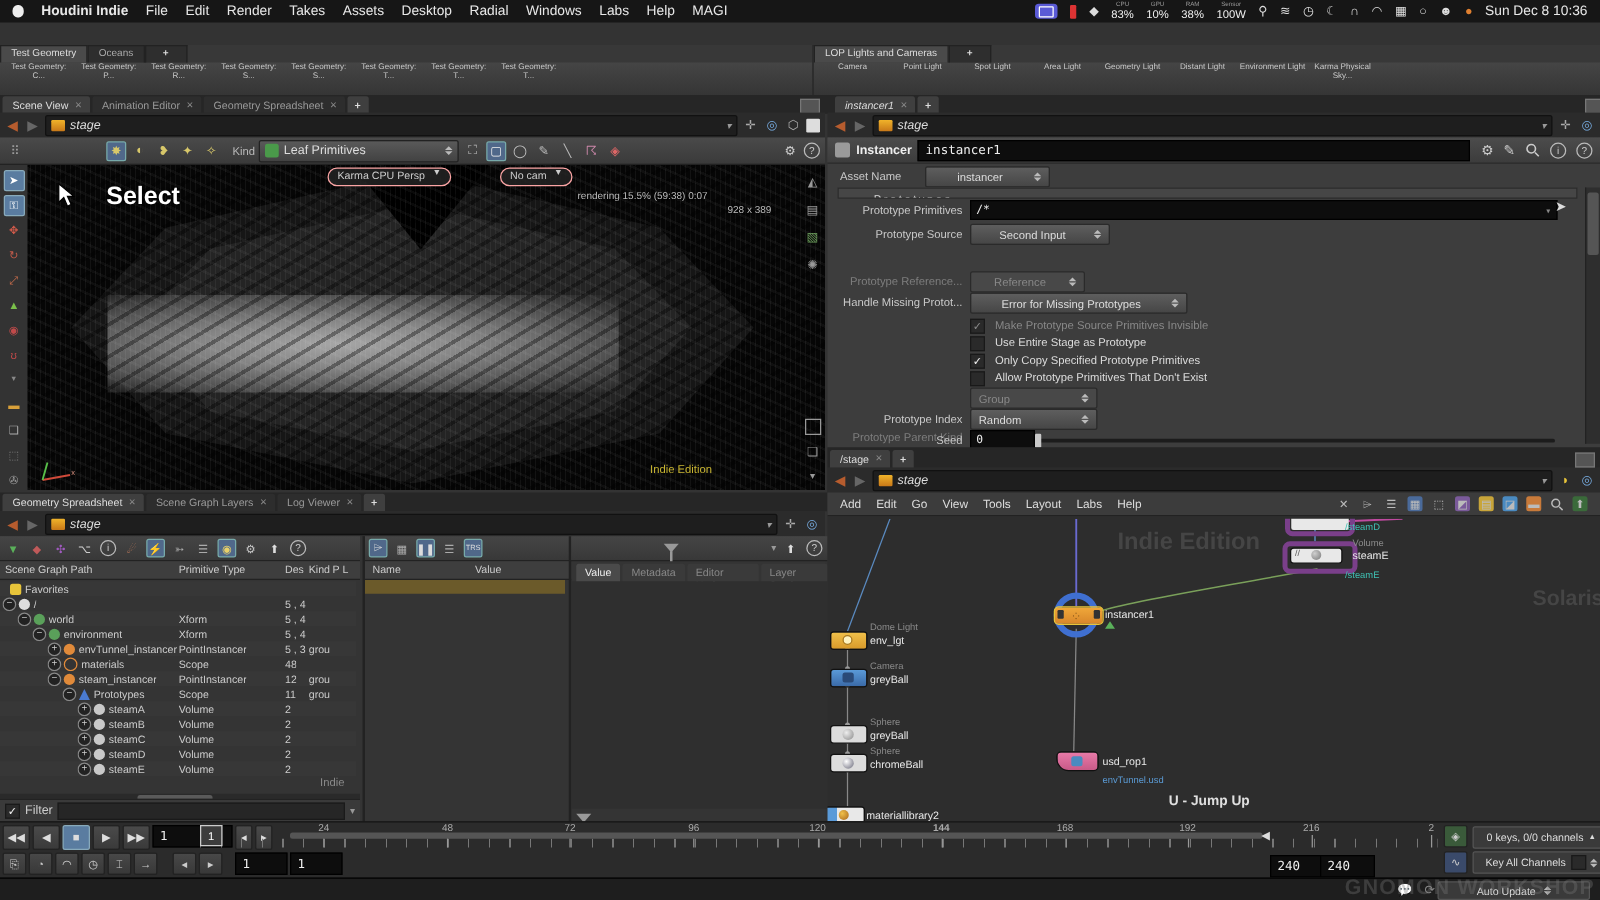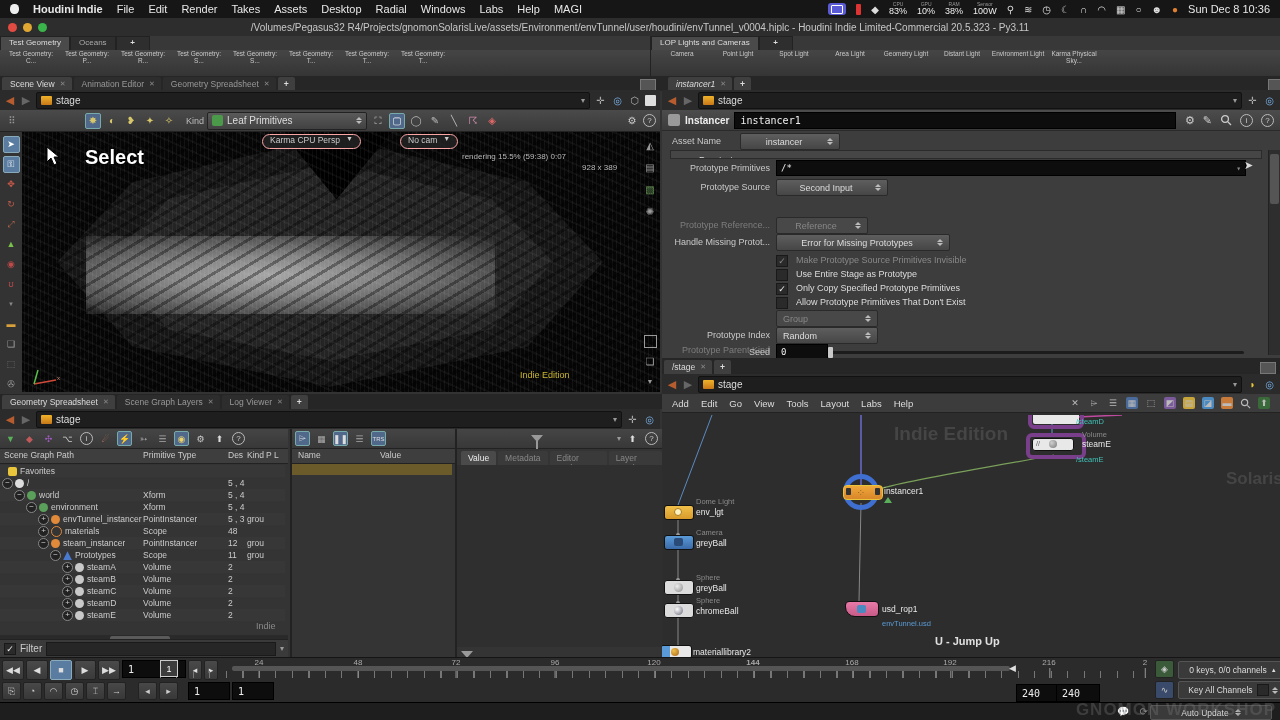--- a/index.html
+++ b/index.html
@@ -42,21 +42,21 @@
   .ptab{background:#3f3f3f;color:#ddd;font-size:8.5px;padding:2px 6px 2px 8px;margin-right:2px;border-radius:2px 2px 0 0;display:flex;gap:5px;align-items:center;}
   .ptab.inactive{background:#2d2d2d;color:#999;}
   .ptab .x{color:#888;font-size:7px;}
   .ptab.plus{font-weight:bold;padding:2px 6px;}
   .panemenu{margin-left:auto;width:14px;height:10px;background:#555;border:1px solid #777;margin-right:4px;}
 
   
   .pathbar{height:20px;background:#2b2b2b;display:flex;align-items:center;gap:4px;padding:0 4px;box-sizing:border-box;}
   .navarrow{color:#b65c2e;font-size:11px;width:12px;text-align:center;}
   .navarrow.fwd{color:#666;}
-  .pathfield{flex:1;height:15px;background:#1e1e1e;border:1px solid #111;border-radius:2px;display:flex;align-items:center;gap:4px;padding:0 4px;color:#ddd;}
+  .pathfield{flex:1;height:15px;background:#1e1e1e;border:1px solid #111;border-radius:2px;display:flex;align-items:center;gap:4px;padding:0 4px;color:#ddd;font-style:italic;}
   .stageicon{width:11px;height:9px;background:linear-gradient(#f0b32a,#c87818);border-radius:1px;}
   .dd{margin-left:auto;color:#999;font-size:8px;}
   .pbicon{width:13px;height:13px;color:#aaa;font-size:10px;text-align:center;line-height:13px;}
   .pbicon.blue{color:#7ab1e8;}
 
   
   .svtoolbar{left:0;top:110px;width:660px;height:22px;background:linear-gradient(#4a4a4a,#3a3a3a);display:flex;align-items:center;gap:3px;padding:0 4px;box-sizing:border-box;border-bottom:1px solid #222;}
   .tbicon{width:16px;height:16px;border-radius:2px;display:flex;align-items:center;justify-content:center;font-size:10px;color:#d7c76a;}
   .tbicon.on{background:#50688a;border:1px solid #7aa;box-sizing:border-box;}
   .kindlabel{color:#bbb;font-size:9px;margin-left:6px;}
@@ -215,28 +215,20 @@
       <span class="mbicon">∩</span>
       <span class="mbicon">◠</span>
       <span class="mbicon">▦</span>
       <span class="mbicon">○</span>
       <span class="mbicon">☻</span>
       <span class="mbicon" style="color:#e08030;">●</span>
       <span>Sun Dec 8  10:36</span>
     </span>
   </div>
 
-  <div class="abs titlebar">
-    <span class="lights">
-      <span class="light" style="background:#e24b41;"></span>
-      <span class="light" style="background:#e0a row-32;background:#e0a832;"></span>
-      <span class="light" style="background:#39b54a;"></span>
-    </span>
-    <span>/Volumes/Pegasus32 R4/Projects/gnomonSolarisLive/assets/Environment/envTunnel/user/houdini/envTunnel_v0004.hiplc - Houdini Indie Limited-Commercial 20.5.323 - Py3.11</span>
-  </div>
 
   <div class="abs shelf" style="left:0;width:650px;">
     <div class="shelftabs">
       <span class="shelftab">Test Geometry</span>
       <span class="shelftab inactive">Oceans</span>
       <span class="shelftab plus">+</span>
     </div>
     <div class="tools">
       <span class="tool"><span class="ticn" style="background:#6a7a3a;"></span><span>Test Geometry: C...</span></span>
       <span class="tool"><span class="ticn" style="background:#8a4a3a;"></span><span>Test Geometry: P...</span></span>

